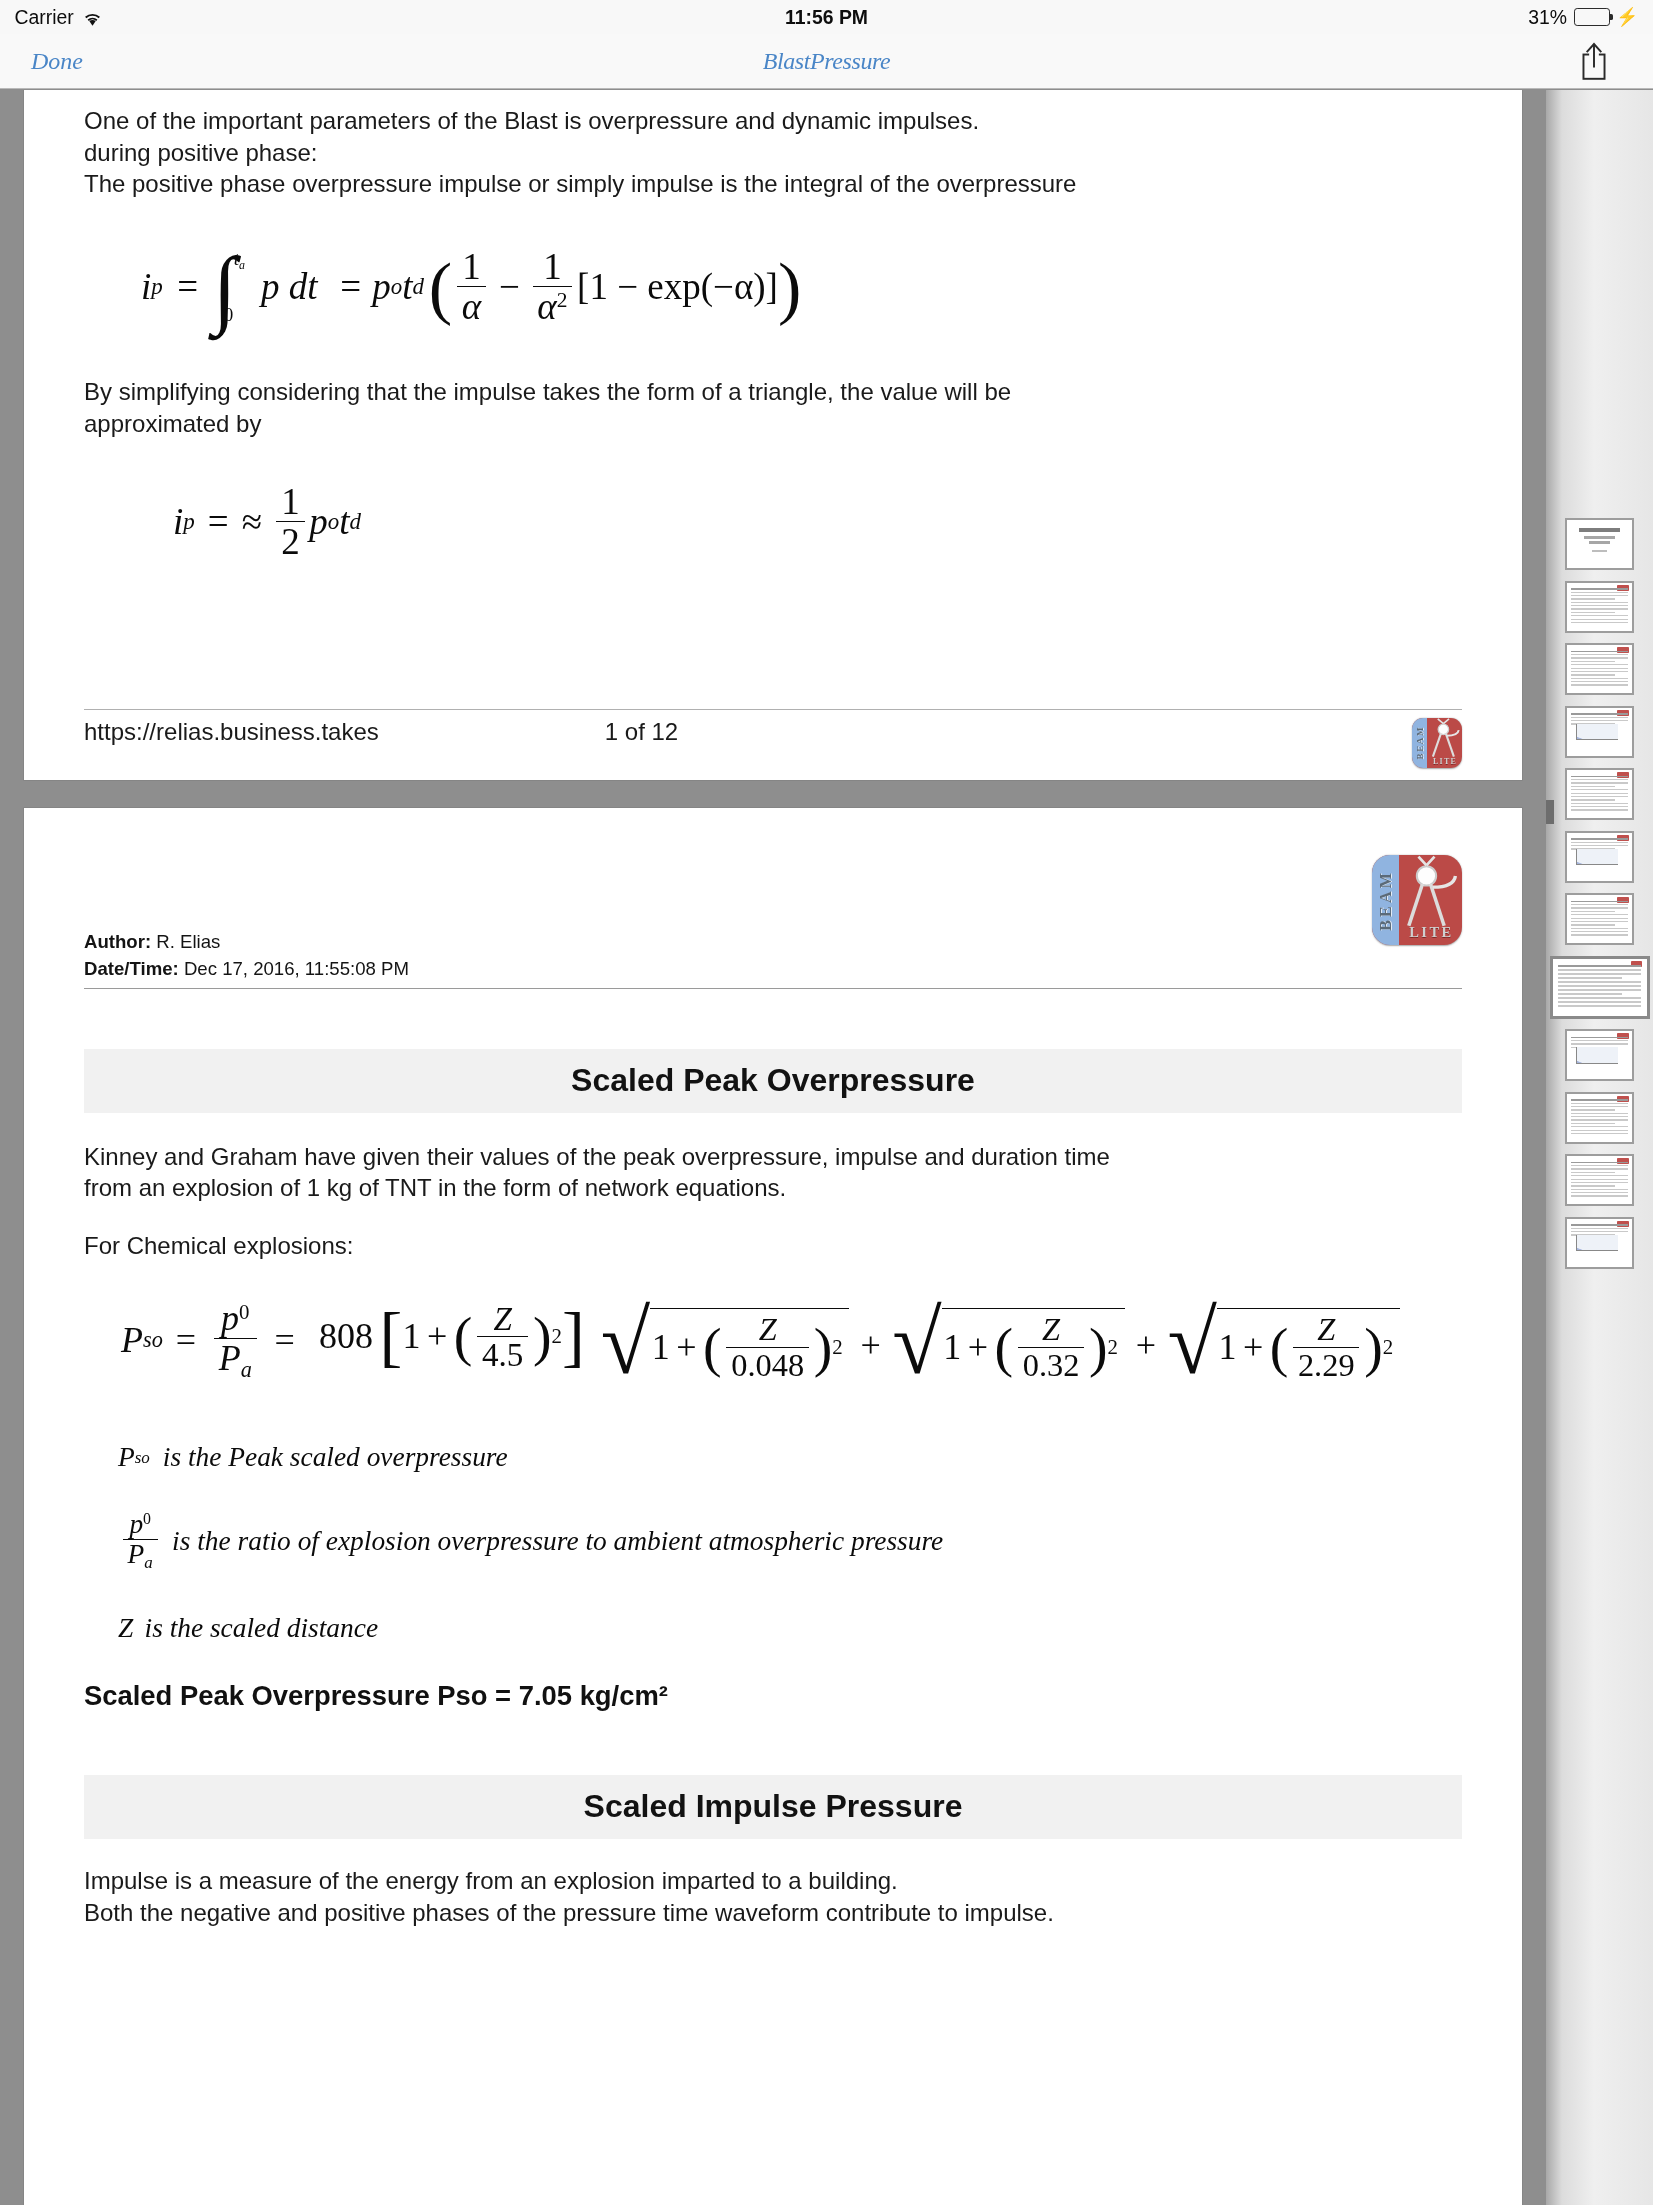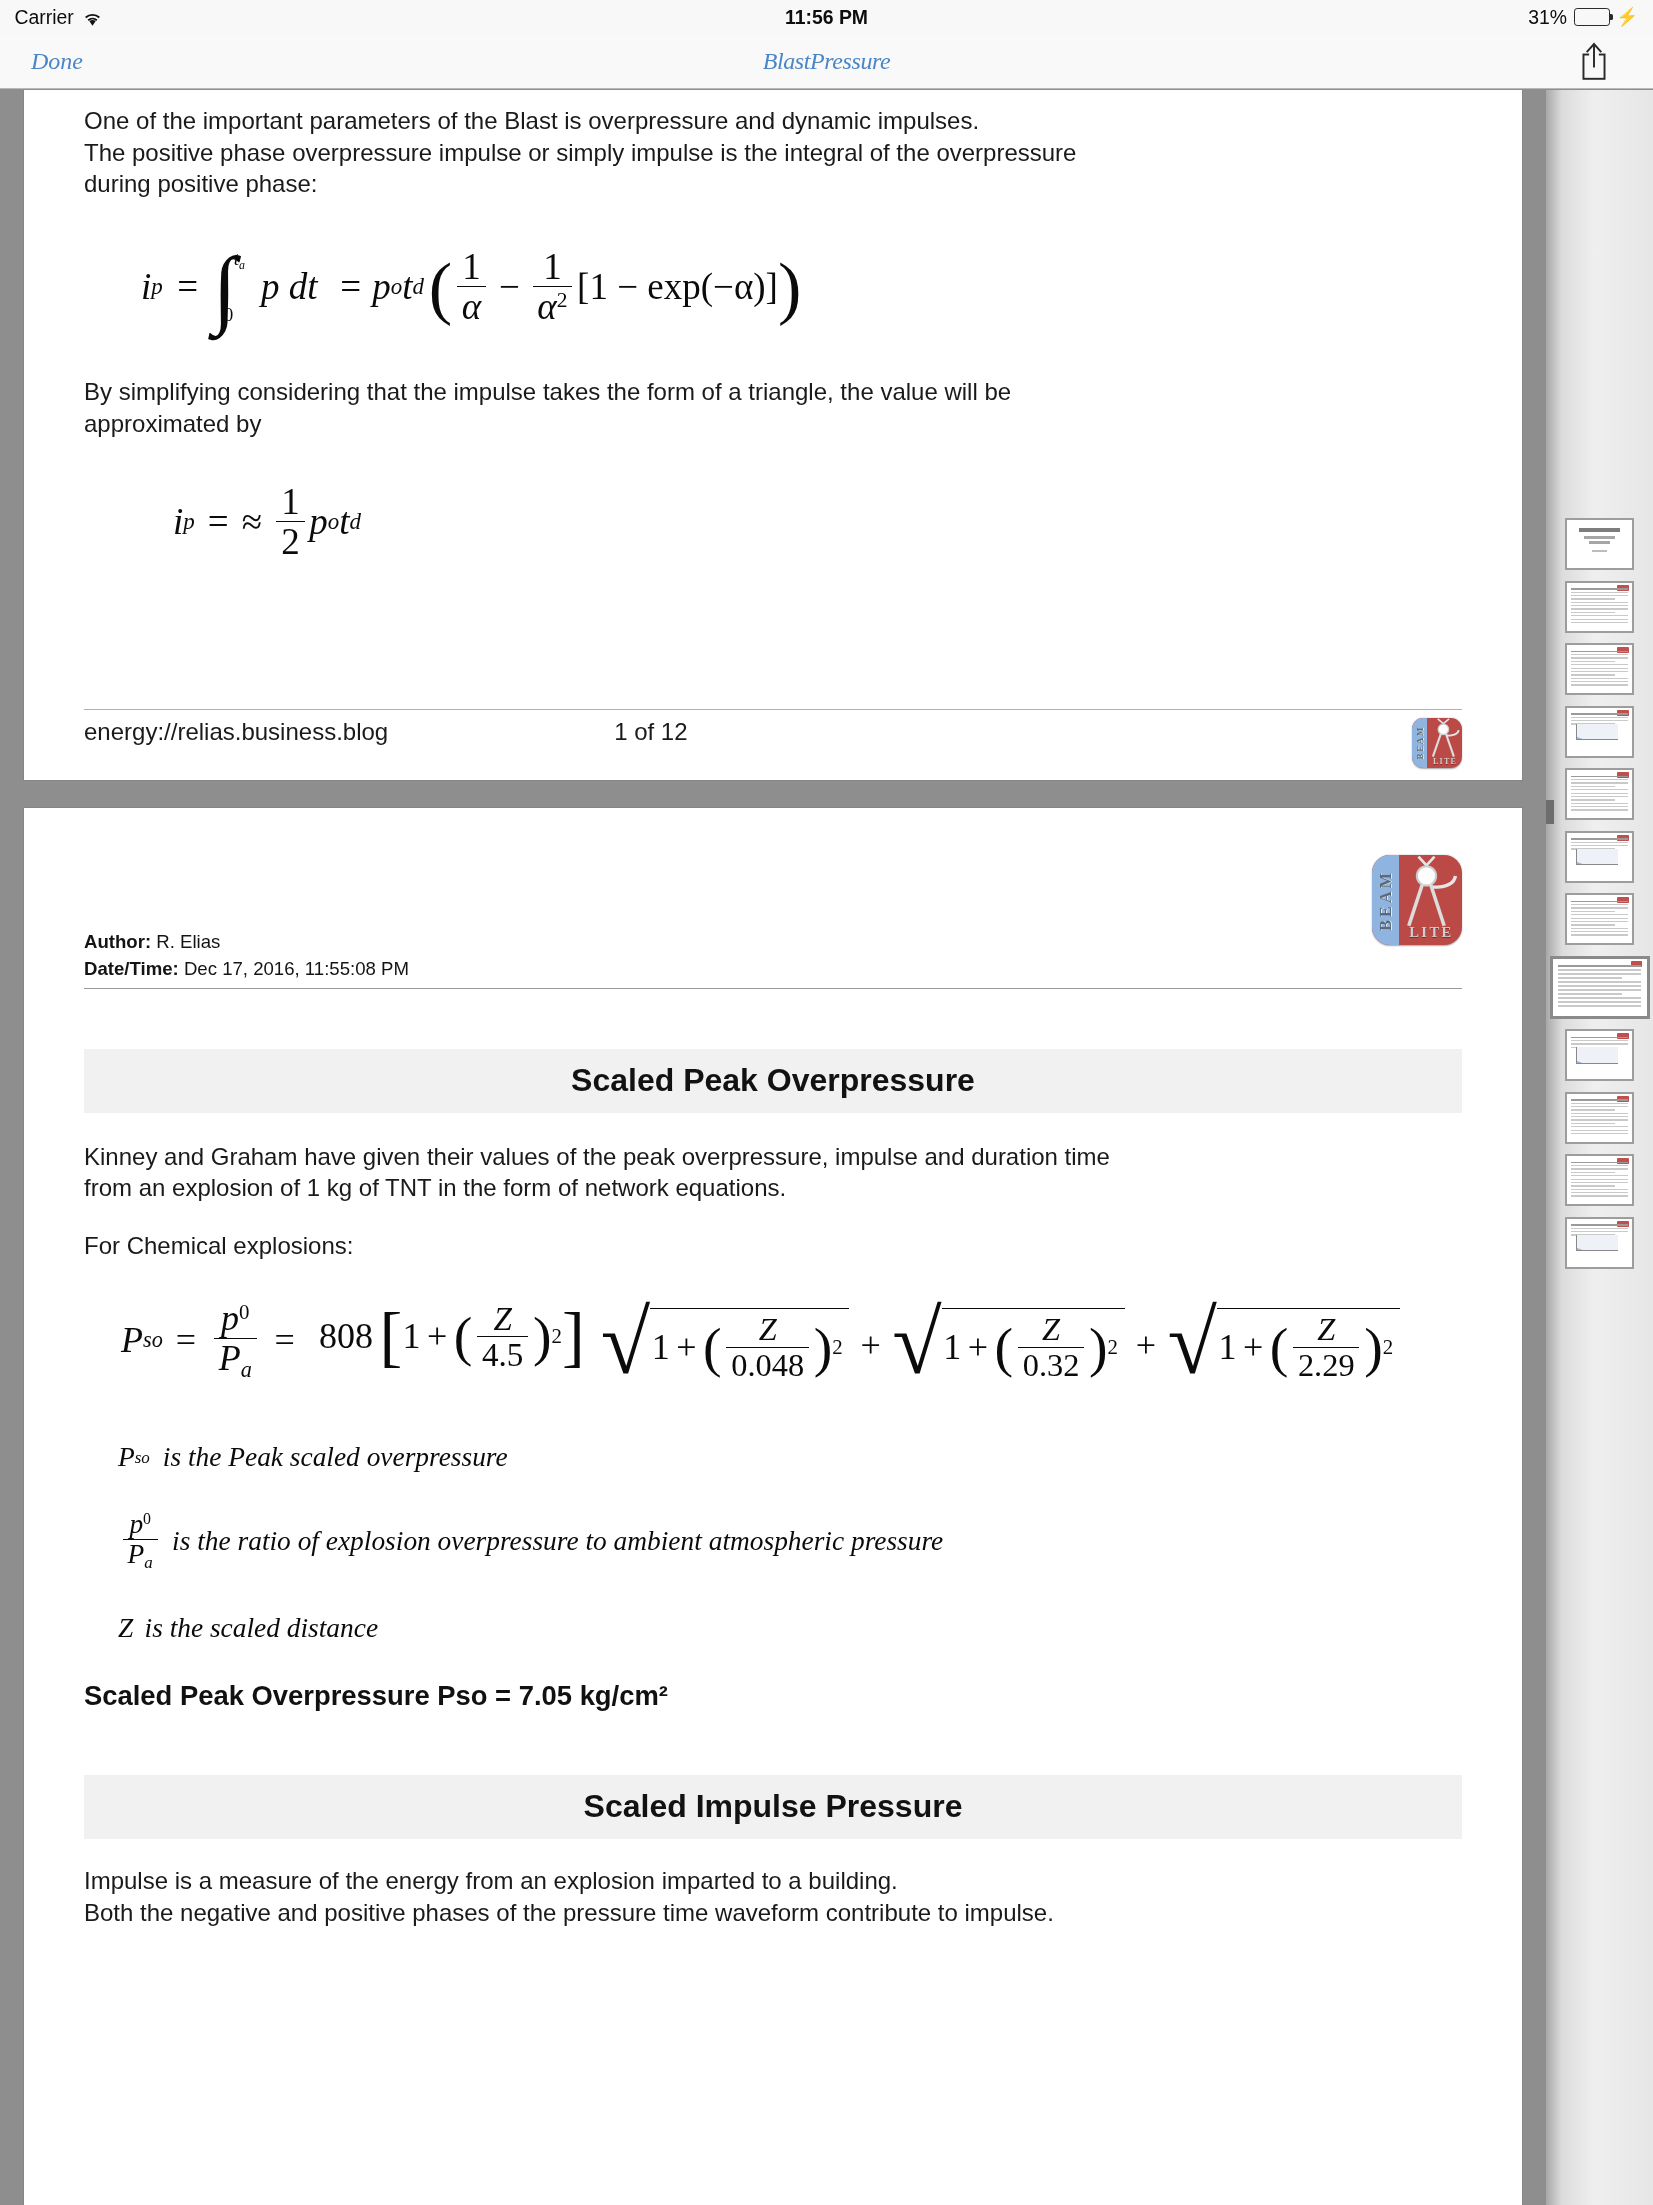--- a/index.html
+++ b/index.html
@@ -243,22 +243,22 @@
       </svg>
     </div>
   </div>
 
   <div class="doc-viewport">
 
     <div class="page page-a">
       <div class="pad" style="padding-top:15px;">
         <div class="body-text">
           <div>One of the important parameters of the Blast is overpressure and dynamic impulses.</div>
+          <div>during positive phase:</div>
           <div>The positive phase overpressure impulse or simply impulse is the integral of the overpressure</div>
-          <div>during positive phase:</div>
         </div>
 
         <div class="math" style="font-size:37px; margin:47px 0 0 57px; display:flex; align-items:center;">
           <span>i</span>
             <span class="sub">p</span>
           <span class="mathup" style="margin:0 14.5px;">=</span>
           <span style="display:inline-flex; align-items:center; margin-right:4.8px;">
             <span style="display:inline-flex; flex-direction:column; align-items:flex-start; line-height:1;">
               <span style="font-size:0.52em; margin-left:21px;"><span>t</span><span class="sub">a</span></span>
               <span class="intsign" style="margin:-4.8px 0;">∫</span>
@@ -300,21 +300,21 @@
             <span class="den mathup">2</span>
           </span>
           <span>p</span>
             <span class="sup">o</span>
             <span>t</span>
             <span class="sub">d</span>
         </div>
       </div>
 
       <div class="page-footer">
-        <span class="pf-url">energy://relias.business.blog</span>
+        <span class="pf-url">https://relias.business.takes</span>
         <span class="pf-page">1 of 12</span>
         <span class="pf-logo">
           <span class="beam-logo">
             <span class="beam-strip">
                 <span>BEAM</span>
               </span>
             <span class="beam-compass">
               <svg width="36" height="50" viewBox="0 0 44 62">
                 <circle cx="20" cy="14" r="6.5" fill="#fdfdfd" stroke="#cfcfcf" stroke-width="1.6"></circle>
                 <path d="M20 7 L13 1 M20 7 L27 1" stroke="#e2e2e2" stroke-width="2" fill="none"></path>

